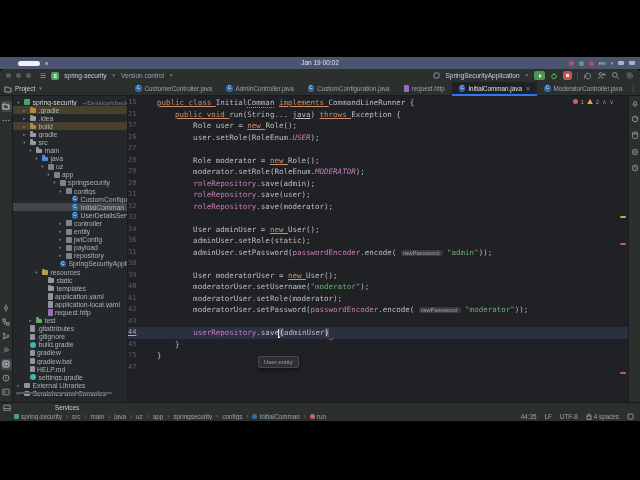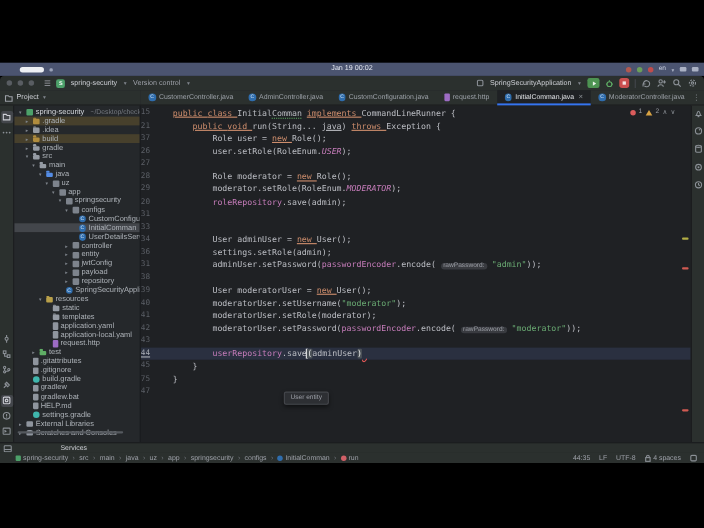--- a/index.html
+++ b/index.html
@@ -519,32 +519,37 @@
           <div class="crow">
             <span class="num">29</span>
             <pre class="cl"><span class="tk-d">        moderator.setRole(RoleEnum.</span><span class="tk-c">MODERATOR</span><span class="tk-d">);</span></pre>
           </div>
           <div class="crow">
             <span class="num">20</span>
             <pre class="cl"><span class="tk-d">        </span><span class="tk-f">roleRepository</span><span class="tk-d">.save(admin);</span></pre>
           </div>
           <div class="crow">
             <span class="num">31</span>
+            <pre class="cl"><span class="tk-d">        </span><span class="tk-f">roleRepository</span><span class="tk-d">.save(user);</span></pre>
+          </div>
+          <div class="crow">
+            <span class="num">32</span>
+            <pre class="cl"><span class="tk-d">        </span><span class="tk-f">roleRepository</span><span class="tk-d">.save(moderator);</span></pre>
           </div>
           <div class="crow">
             <span class="num">33</span>
             <pre class="cl"></pre>
           </div>
           <div class="crow">
             <span class="num">34</span>
             <pre class="cl"><span class="tk-d">        User adminUser = </span><span class="tk-k">new </span><span class="tk-d">User();</span></pre>
           </div>
           <div class="crow">
             <span class="num">36</span>
-            <pre class="cl"><span class="tk-d">        settings.setRole(admin);</span></pre>
+            <pre class="cl"><span class="tk-d">        adminUser.setRole(static);</span></pre>
           </div>
           <div class="crow">
             <span class="num">31</span>
             <pre class="cl"><span class="tk-d">        adminUser.setPassword(</span><span class="tk-f">passwordEncoder</span><span class="tk-d">.encode( </span><span class="tk-i">rawPassword:</span><span class="tk-d"> </span><span class="tk-s">"admin"</span><span class="tk-d">));</span></pre>
           </div>
           <div class="crow">
             <span class="num">38</span>
             <pre class="cl"></pre>
           </div>
           <div class="crow">

